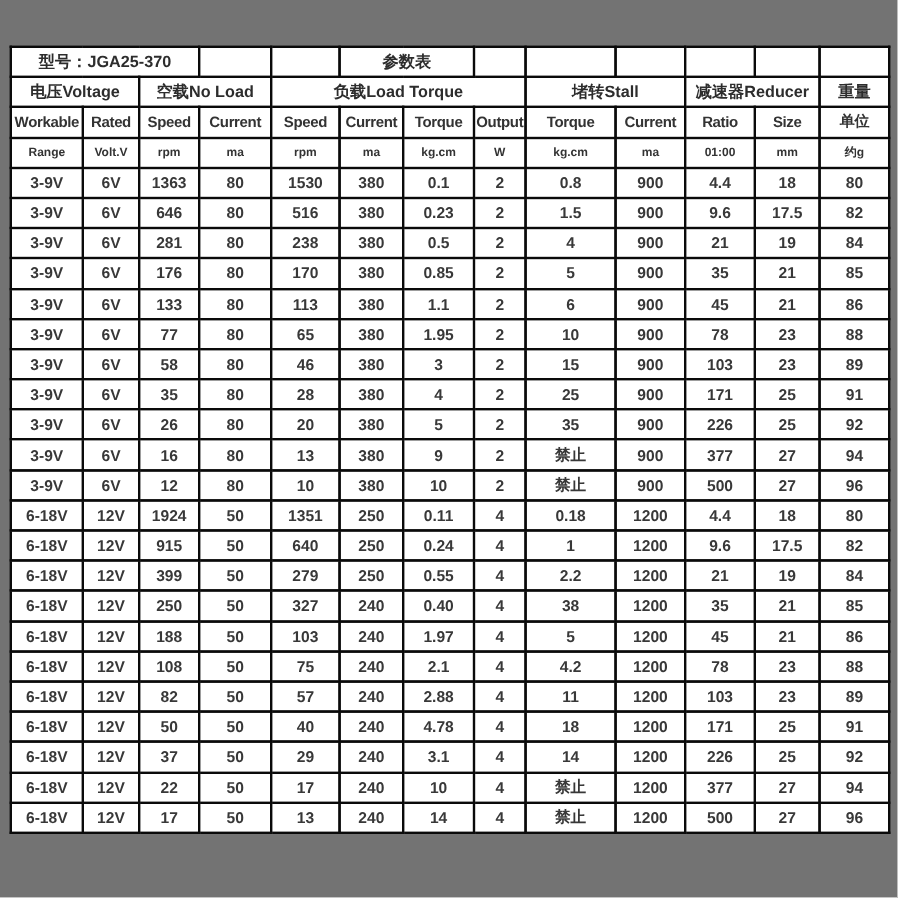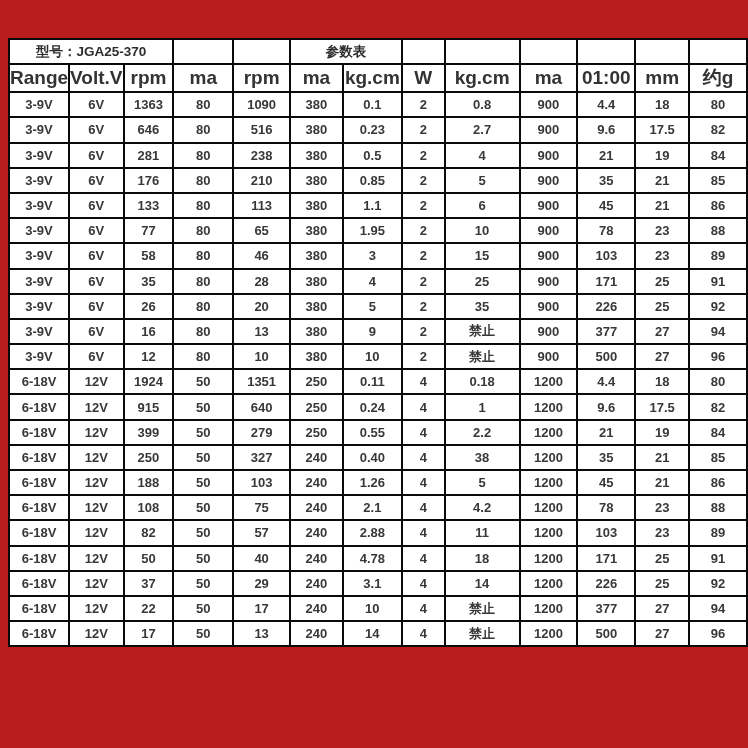--- a/index.html
+++ b/index.html
@@ -7,21 +7,21 @@
     padding: 0;
     width: 748px;
     height: 748px;
     background: #ffffff;
     font-family: "Liberation Sans", "DejaVu Sans", sans-serif;
   }
   .page {
     position: relative;
     width: 748px;
     height: 748px;
-    background: #b91c1c;
+    background: #737373;
     overflow: hidden;
   }
   table.spec {
     position: absolute;
     left: 8px;
     top: 38px;
     border-collapse: collapse;
     table-layout: fixed;
   }
   table.spec td {
@@ -34,21 +34,21 @@
     color: #333333;
     font-size: 13px;
     white-space: nowrap;
     overflow: hidden;
     background: #ffffff;
   }
   tr.title-row td { font-size: 13.5px; color: #2d2d2d; }
   tr.group-row td { font-size: 13.5px; color: #2d2d2d; }
   tr.sub-cn td    { font-size: 13.5px; color: #2d2d2d; }
   tr.sub-en td    { font-size: 12.5px; letter-spacing: -0.3px; }
-  tr.sub-units td { font-size: 19px; }
+  tr.sub-units td { font-size: 10px; }
   tr.data-row td  { font-size: 13px; color: #383838; }
 </style>
 </head>
 <body>
 
 <div class="page">
   <table class="spec">
     <colgroup>
       <col style="width:60px">
         <col style="width:47px">
@@ -70,61 +70,84 @@
         <td></td>
         <td></td>
         <td colspan="2">参数表</td>
         <td></td>
         <td></td>
         <td></td>
         <td></td>
         <td></td>
         <td></td>
       </tr>
+      <tr class="group-row">
+        <td colspan="2">电压Voltage</td>
+        <td colspan="2">空载No Load</td>
+        <td colspan="4">负载Load Torque</td>
+        <td colspan="2">堵转Stall</td>
+        <td colspan="2">减速器Reducer</td>
+        <td>重量</td>
+      </tr>
 
+        <tr class="sub-en">
+          <td>Workable</td>
+          <td>Rated</td>
+          <td>Speed</td>
+          <td>Current</td>
+          <td>Speed</td>
+          <td>Current</td>
+          <td>Torque</td>
+          <td>Output</td>
+          <td>Torque</td>
+          <td>Current</td>
+          <td>Ratio</td>
+          <td>Size</td>
+          <td>单位</td>
+        </tr>
         <tr class="sub-units">
           <td>Range</td>
           <td>Volt.V</td>
           <td>rpm</td>
           <td>ma</td>
           <td>rpm</td>
           <td>ma</td>
           <td>kg.cm</td>
           <td>W</td>
           <td>kg.cm</td>
           <td>ma</td>
           <td>01:00</td>
           <td>mm</td>
           <td>约g</td>
         </tr>
         <tr class="data-row">
           <td>3-9V</td>
           <td>6V</td>
           <td>1363</td>
           <td>80</td>
-          <td>1090</td>
+          <td>1530</td>
           <td>380</td>
           <td>0.1</td>
           <td>2</td>
           <td>0.8</td>
           <td>900</td>
           <td>4.4</td>
           <td>18</td>
           <td>80</td>
         </tr>
         <tr class="data-row">
           <td>3-9V</td>
           <td>6V</td>
           <td>646</td>
           <td>80</td>
           <td>516</td>
           <td>380</td>
           <td>0.23</td>
           <td>2</td>
-          <td>2.7</td>
+          <td>1.5</td>
           <td>900</td>
           <td>9.6</td>
           <td>17.5</td>
           <td>82</td>
         </tr>
         <tr class="data-row">
           <td>3-9V</td>
           <td>6V</td>
           <td>281</td>
           <td>80</td>
@@ -136,21 +159,21 @@
           <td>900</td>
           <td>21</td>
           <td>19</td>
           <td>84</td>
         </tr>
         <tr class="data-row">
           <td>3-9V</td>
           <td>6V</td>
           <td>176</td>
           <td>80</td>
-          <td>210</td>
+          <td>170</td>
           <td>380</td>
           <td>0.85</td>
           <td>2</td>
           <td>5</td>
           <td>900</td>
           <td>35</td>
           <td>21</td>
           <td>85</td>
         </tr>
         <tr class="data-row">
@@ -318,21 +341,21 @@
           <td>21</td>
           <td>85</td>
         </tr>
         <tr class="data-row">
           <td>6-18V</td>
           <td>12V</td>
           <td>188</td>
           <td>50</td>
           <td>103</td>
           <td>240</td>
-          <td>1.26</td>
+          <td>1.97</td>
           <td>4</td>
           <td>5</td>
           <td>1200</td>
           <td>45</td>
           <td>21</td>
           <td>86</td>
         </tr>
         <tr class="data-row">
           <td>6-18V</td>
           <td>12V</td>

